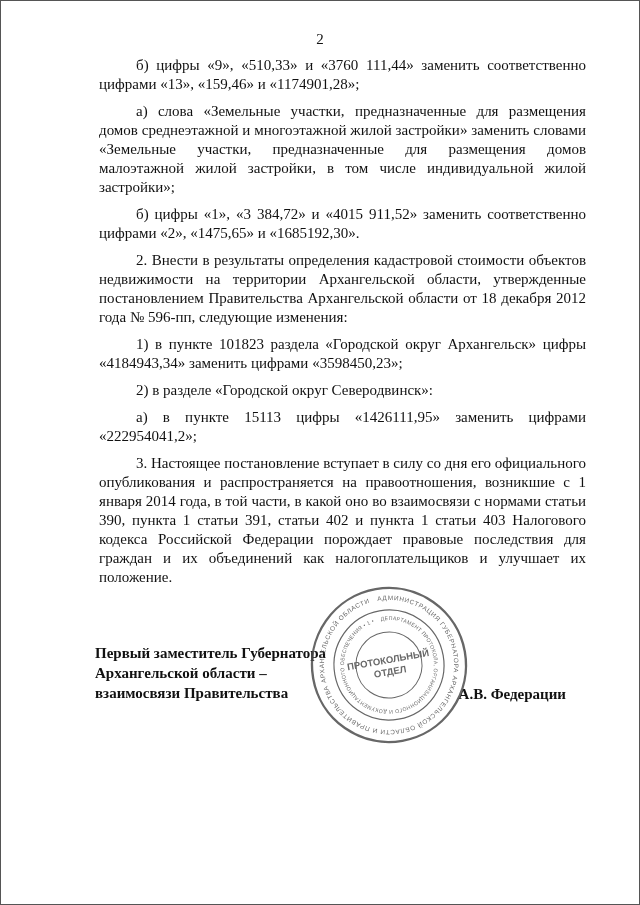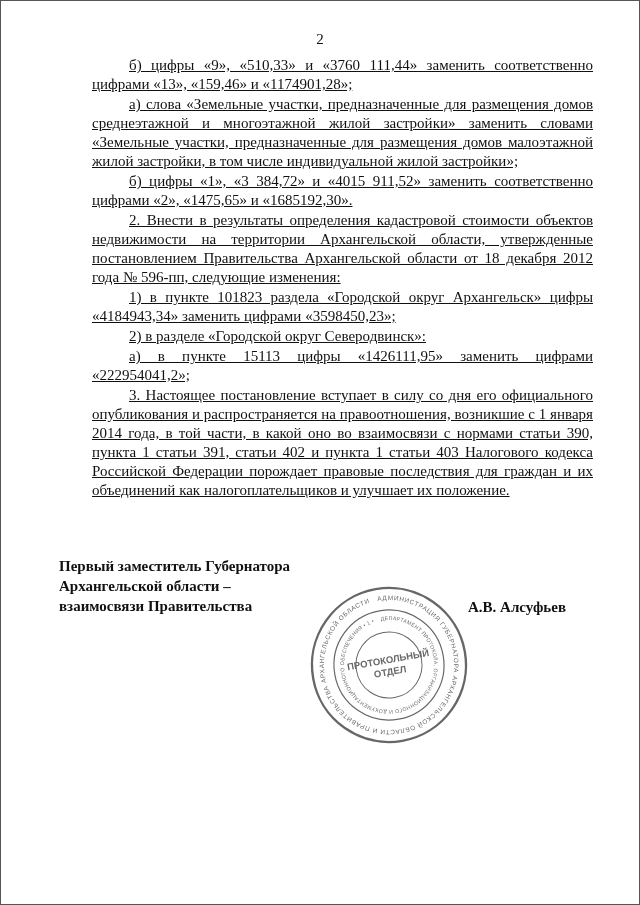--- a/index.html
+++ b/index.html
@@ -20,28 +20,27 @@
     padding-top: 30px;
     margin-bottom: 8px;
   }
   .doc-body {
     padding: 0 45px 0 90px;
     font-size: 15px;
     line-height: 19px;
     text-align: justify;
   }
   .doc-body p {
-    margin: 1px;
+    margin: 8px;
     text-indent: 37px;
-    text-decoration: underline;
   }
   .signature-section {
     position: relative;
     margin-top: 56px;
-    padding: 0 45px 0 58px;
+    padding: 0 45px 0 94px;
     display: flex;
     justify-content: space-between;
     align-items: flex-end;
   }
   .signature-title {
     font-size: 15px;
     line-height: 20px;
     font-weight: bold;
     max-width: 300px;
   }
@@ -82,21 +81,21 @@
     <p>а) в пункте 15113 цифры «1426111,95» заменить цифрами «222954041,2»;</p>
     <p>3. Настоящее постановление вступает в силу со дня его официального опубликования и распространяется на правоотношения, возникшие с 1 января 2014 года, в той части, в какой оно во взаимосвязи с нормами статьи 390, пункта 1 статьи 391, статьи 402 и пункта 1 статьи 403 Налогового кодекса Российской Федерации порождает правовые последствия для граждан и их объединений как налогоплательщиков и улучшает их положение.</p>
   </div>
 
   <div class="signature-section">
     <div class="signature-title">
       <div>Первый заместитель Губернатора</div>
       <div>Архангельской области –</div>
       <div>взаимосвязи Правительства</div>
     </div>
-    <div class="signature-name">А.В. Алсуфьев</div>
+    <div class="signature-name">А.В. Федерации</div>
   </div>
 
   <div class="stamp">
     <svg viewBox="0 0 160 160">
       <defs>
         <path id="outerTextCircle" d="M 80 15 A 65 65 0 1 1 79.99 15"></path>
         <path id="innerTextCircle" d="M 80 35 A 45 45 0 1 1 79.99 35"></path>
       </defs>
       <circle class="stamp-ink" cx="80" cy="80" r="77" stroke-width="2.4"></circle>
       <circle class="stamp-ink" cx="80" cy="80" r="55" stroke-width="1.2"></circle>

